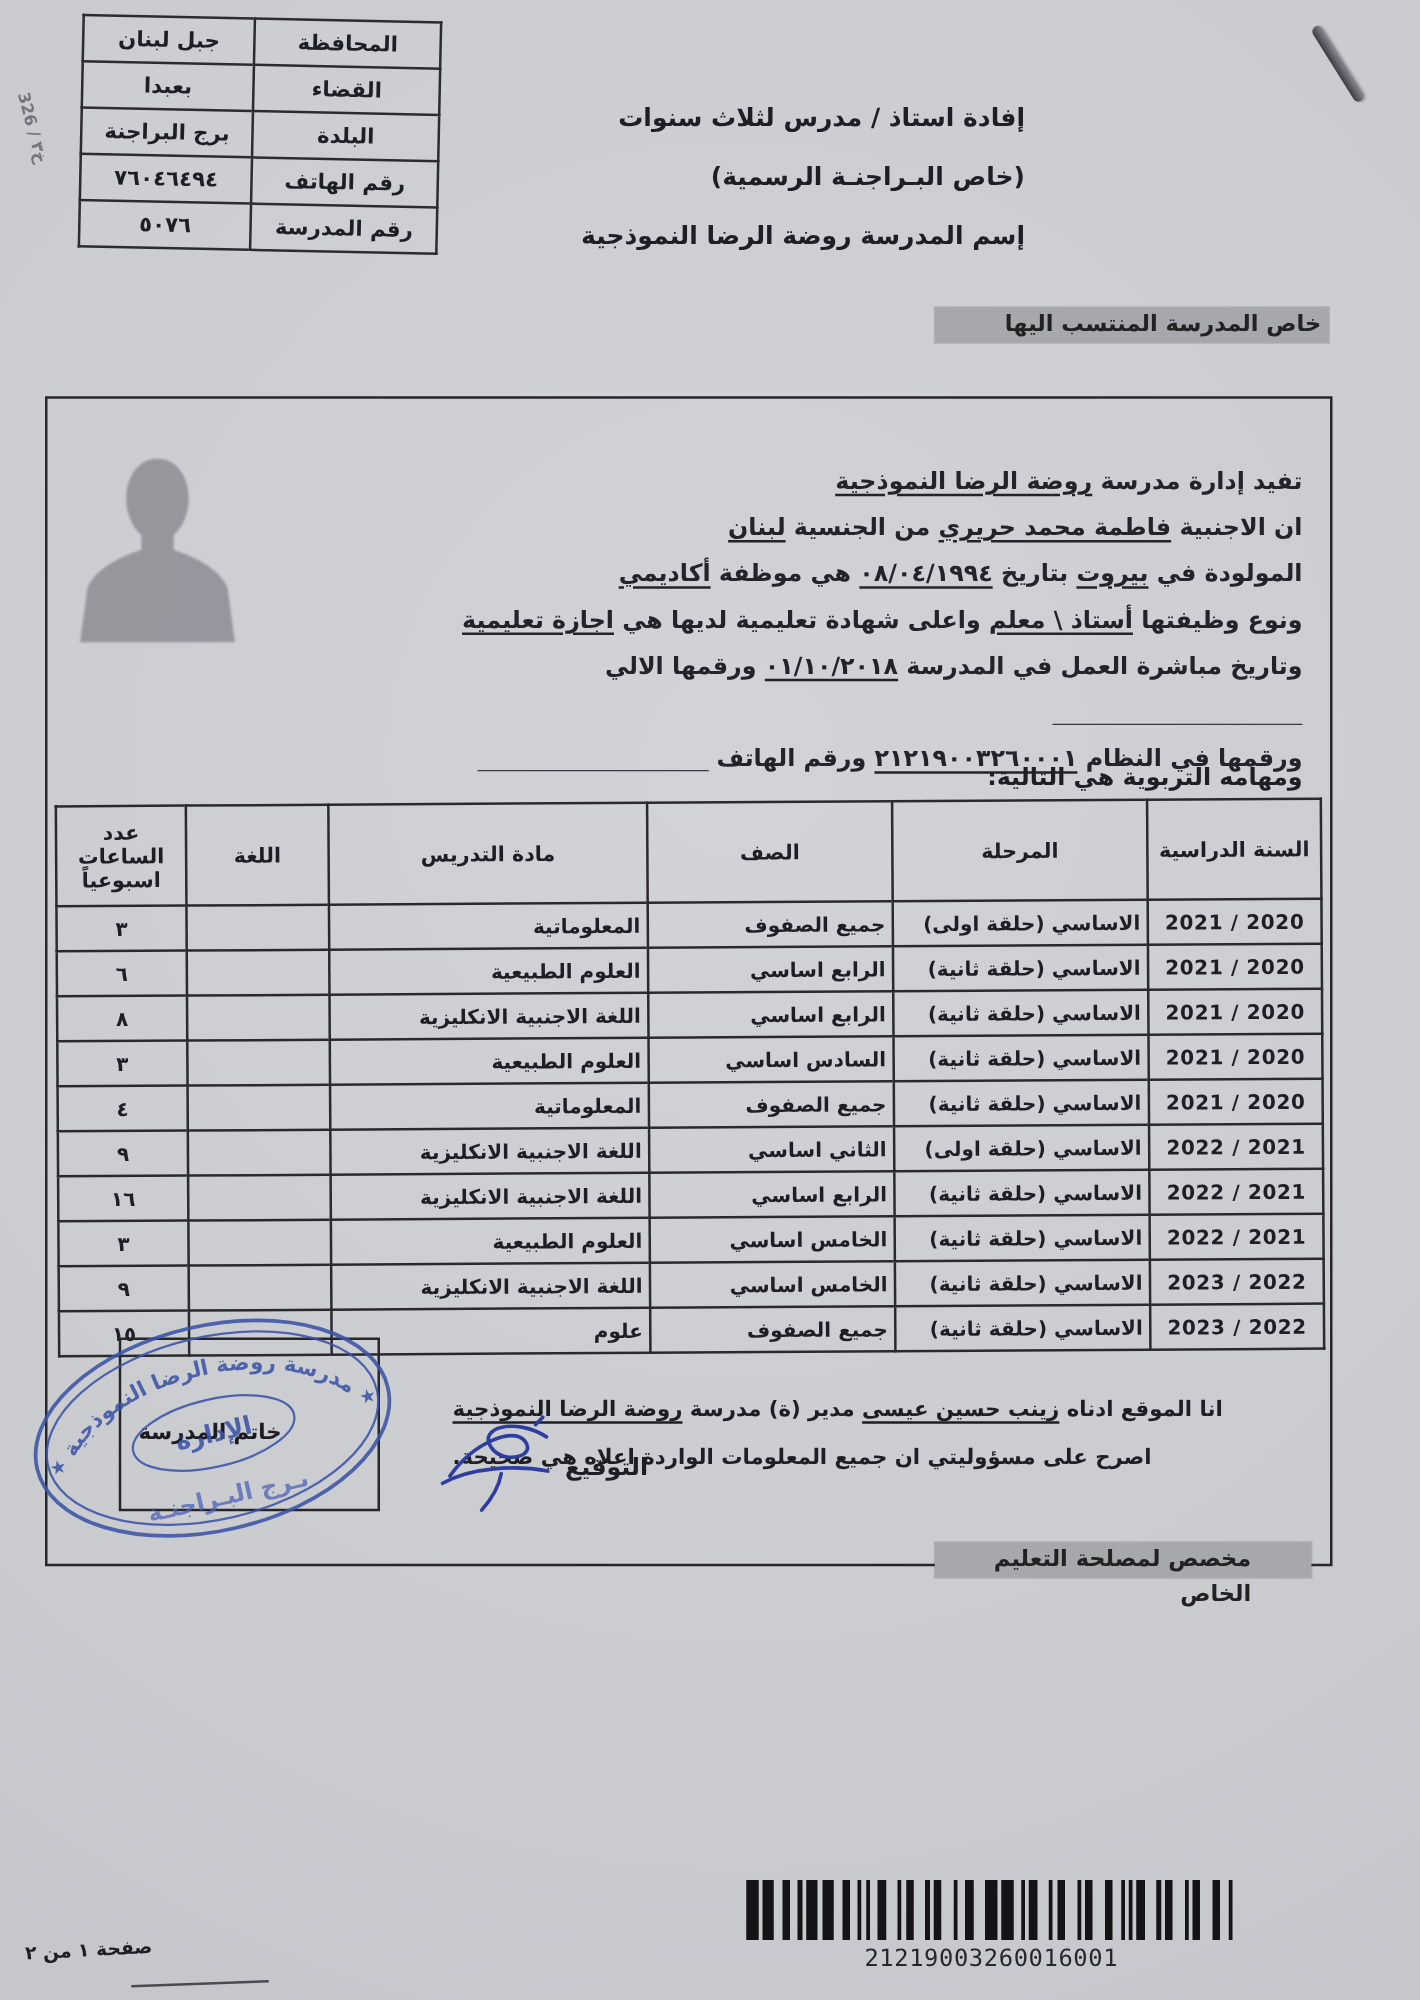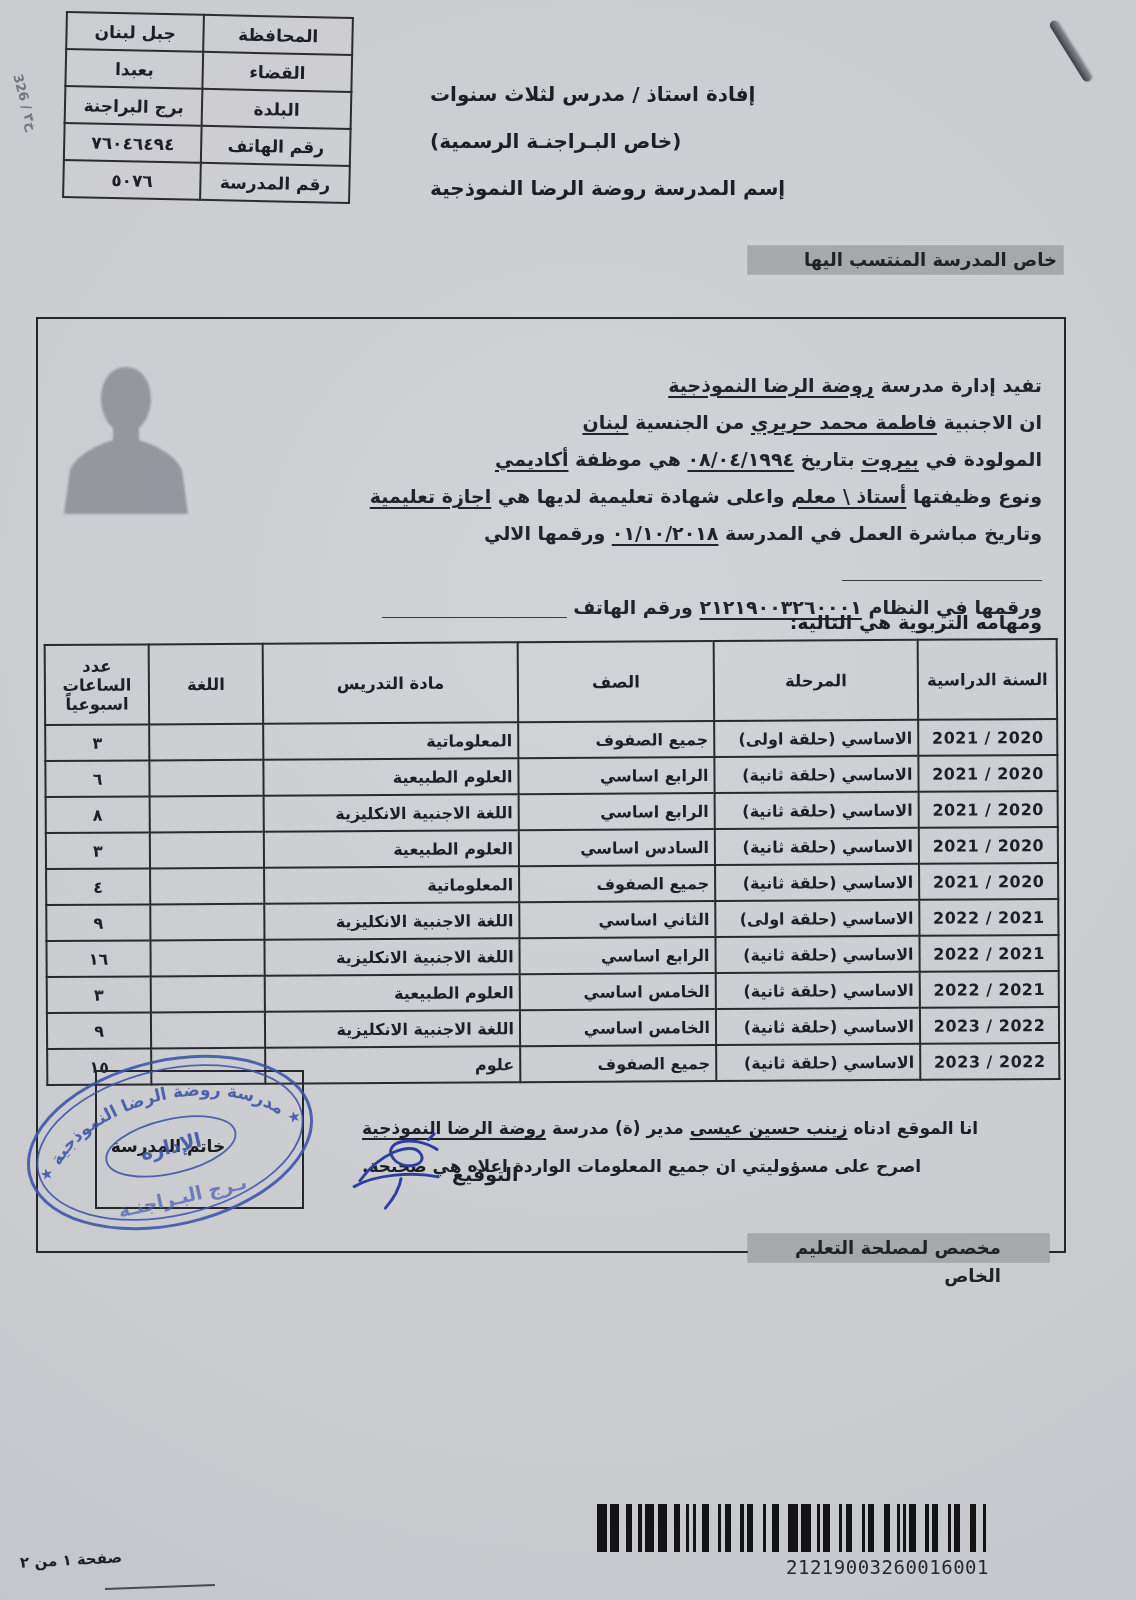--- a/index.html
+++ b/index.html
@@ -21,21 +21,21 @@
   }
   .info-table td.lbl{width:145px;}
   .info-table td.val{width:131px;}
   
   .margin-note{
     position:absolute; left:-4px; top:95px; color:#606068; font-size:13px;
     letter-spacing:1px; transform:rotate(75deg); font-weight:600; opacity:.8;
   }
   
   .header-block{
-    position:absolute; left:430px; top:82px; width:390px; text-align:left;
+    position:absolute; left:430px; top:82px; width:390px; text-align:right;
     font-weight:700; font-size:20px;
   }
   .header-block .hline{margin-bottom:23px;}
   
   .corner-mark{
     position:absolute; left:1066px; top:16px; width:9px; height:70px; border-radius:6px;
     background:linear-gradient(90deg,#3c3c43,#8c8c94); transform:rotate(-32deg);
     box-shadow:1px 1px 2px rgba(0,0,0,.25);
   }
   
@@ -94,21 +94,21 @@
     position:absolute; left:740px; top:1160px; width:268px; direction:rtl; text-align:right;
     font-size:19px; font-weight:600;
   }
   .sig-label{position:absolute; left:452px; top:1163px; font-size:19px; font-weight:600; direction:rtl;}
   .sig-svg{position:absolute; left:342px; top:1126px; width:118px; height:88px;}
   
   .barcode{position:absolute; left:597px; top:1504px; width:392px; height:48px; display:flex;}
   .barcode i{display:block; height:100%; background:#141417;}
   .barcode i.gap{background:transparent;}
   .barcode-number{
-    position:absolute; left:597px; top:1556px; width:392px; text-align:right;
+    position:absolute; left:597px; top:1556px; width:392px; text-align:center;
     font-family:"DejaVu Sans Mono", monospace; font-size:19px; color:#26262b; letter-spacing:.5px;
   }
   .page-label{
     position:absolute; left:20px; top:1551px; font-size:15px; font-weight:600;
     transform:rotate(-3deg); direction:rtl;
   }
   .bottom-line{position:absolute; left:105px; top:1586px; width:110px; height:2px; background:#4a4a50; transform:rotate(-2deg);}
 </style>
 </head>
 <body>

